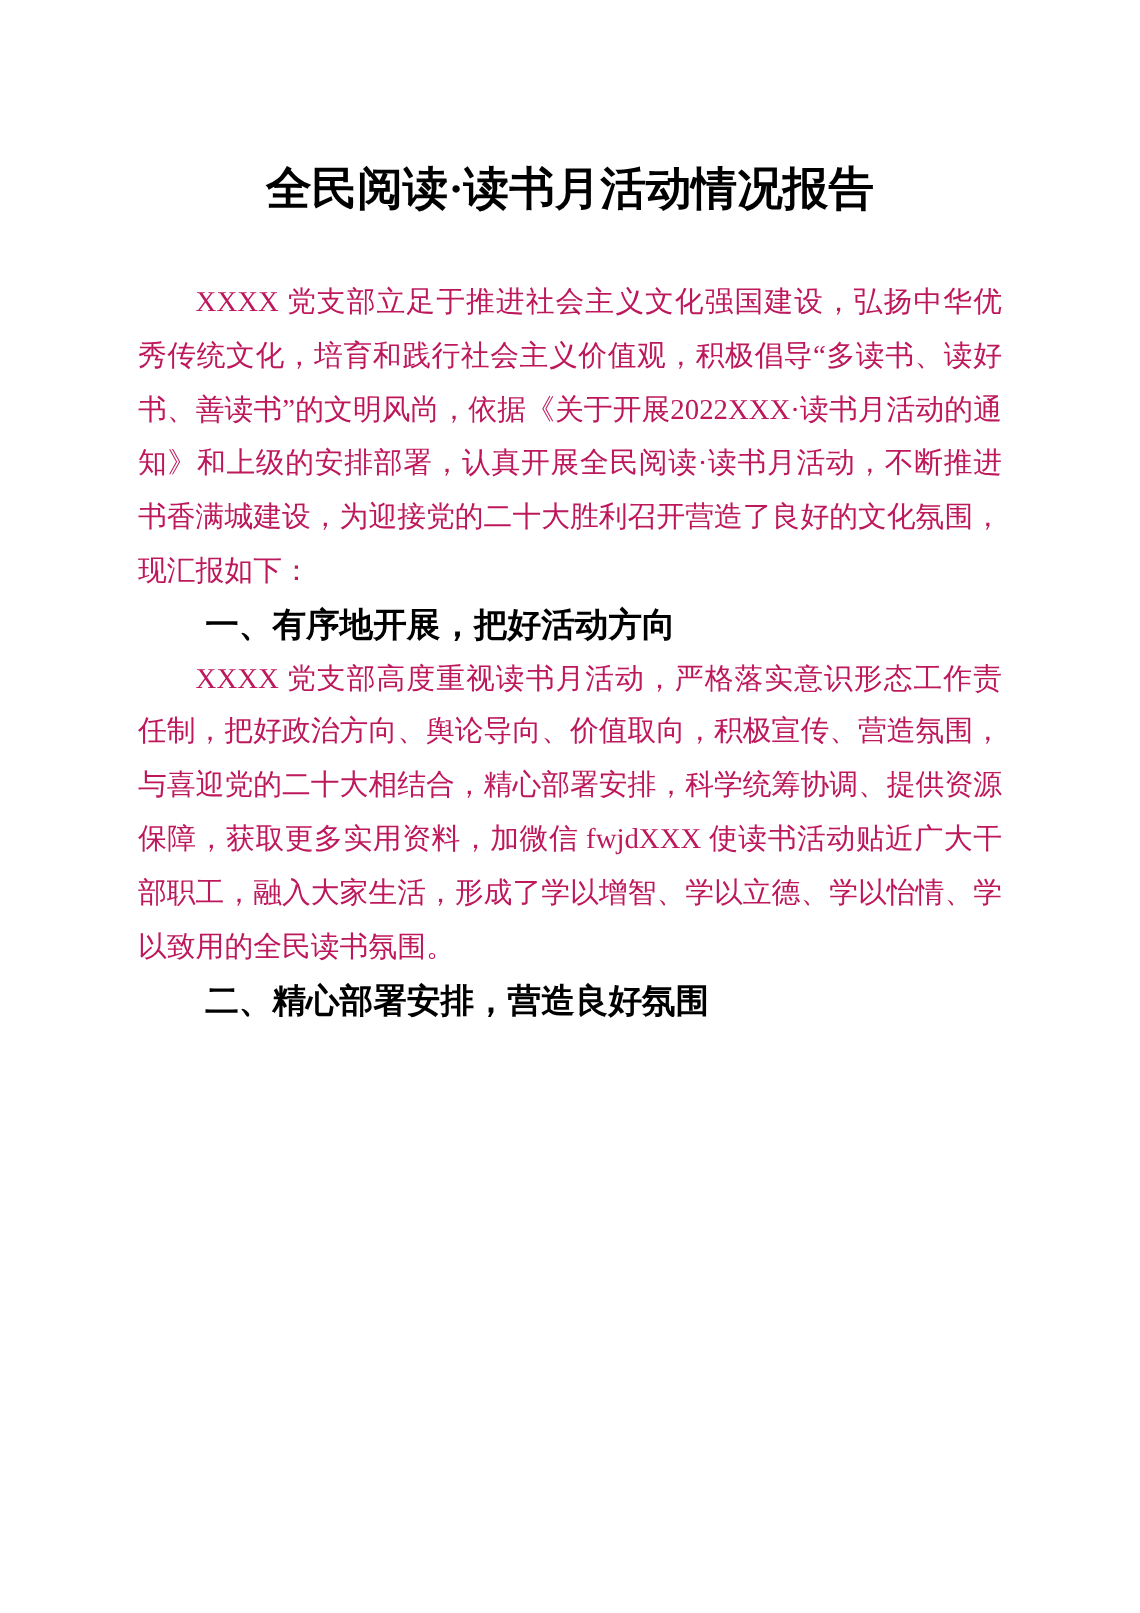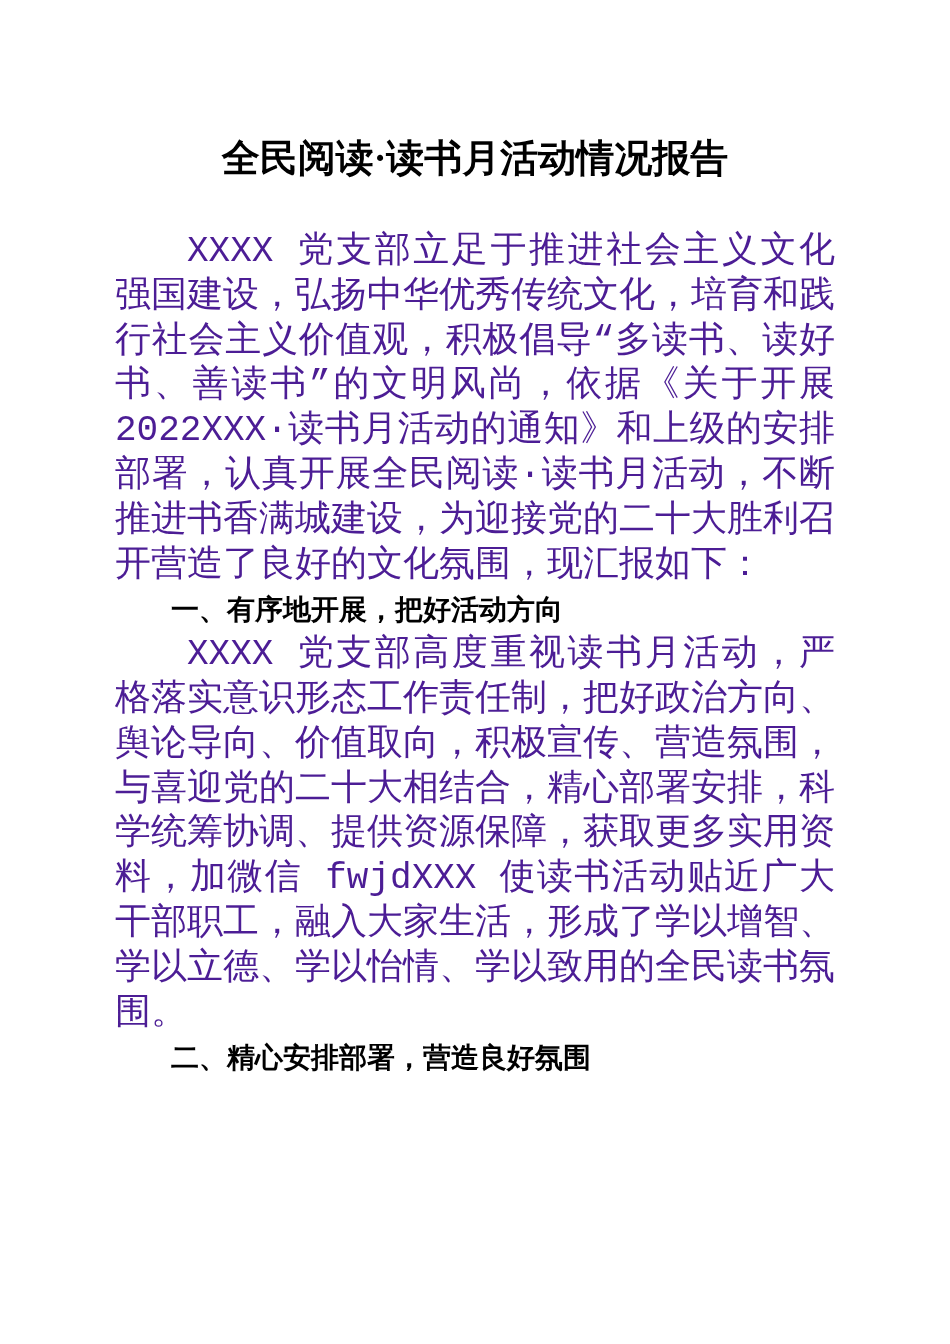--- a/index.html
+++ b/index.html
@@ -26,27 +26,27 @@
     margin: 0 0 44px 0;
     text-align: center;
     font-size: 38px;
     line-height: 56px;
     font-weight: bold;
     font-family: "Liberation Serif", serif;
     color: #000000;
   }
   .para {
     margin: 0;
-    font-size: 36px;
+    font-size: 24px;
     line-height: 44.8px;
     text-align: justify;
     text-justify: inter-ideograph;
     text-indent: 2em;
-    font-family: Liberation Mono, monospace;
-    color: #4c1d95;
+    font-family: Liberation Serif, serif;
+    color: #be185d;
   }
   .heading {
     margin: 0;
     font-size: 28px;
     line-height: 44.8px;
     font-weight: bold;
     text-indent: 2em;
     font-family: "Liberation Sans", sans-serif;
     color: #000000;
   }
@@ -57,16 +57,16 @@
 <div class="page">
   <div class="content">
     <h1 class="doc-title">全民阅读·读书月活动情况报告</h1>
 
     <p class="para">XXXX 党支部立足于推进社会主义文化强国建设，弘扬中华优秀传统文化，培育和践行社会主义价值观，积极倡导“多读书、读好书、善读书”的文明风尚，依据《关于开展2022XXX·读书月活动的通知》和上级的安排部署，认真开展全民阅读·读书月活动，不断推进书香满城建设，为迎接党的二十大胜利召开营造了良好的文化氛围，现汇报如下：</p>
 
     <h2 class="heading">一、有序地开展，把好活动方向</h2>
 
     <p class="para">XXXX 党支部高度重视读书月活动，严格落实意识形态工作责任制，把好政治方向、舆论导向、价值取向，积极宣传、营造氛围，与喜迎党的二十大相结合，精心部署安排，科学统筹协调、提供资源保障，获取更多实用资料，加微信 fwjdXXX 使读书活动贴近广大干部职工，融入大家生活，形成了学以增智、学以立德、学以怡情、学以致用的全民读书氛围。</p>
 
-    <h2 class="heading">二、精心安排部署，营造良好氛围</h2>
+    <h2 class="heading">二、精心部署安排，营造良好氛围</h2>
 
   </div>
 </div>
 
 </body></html>

